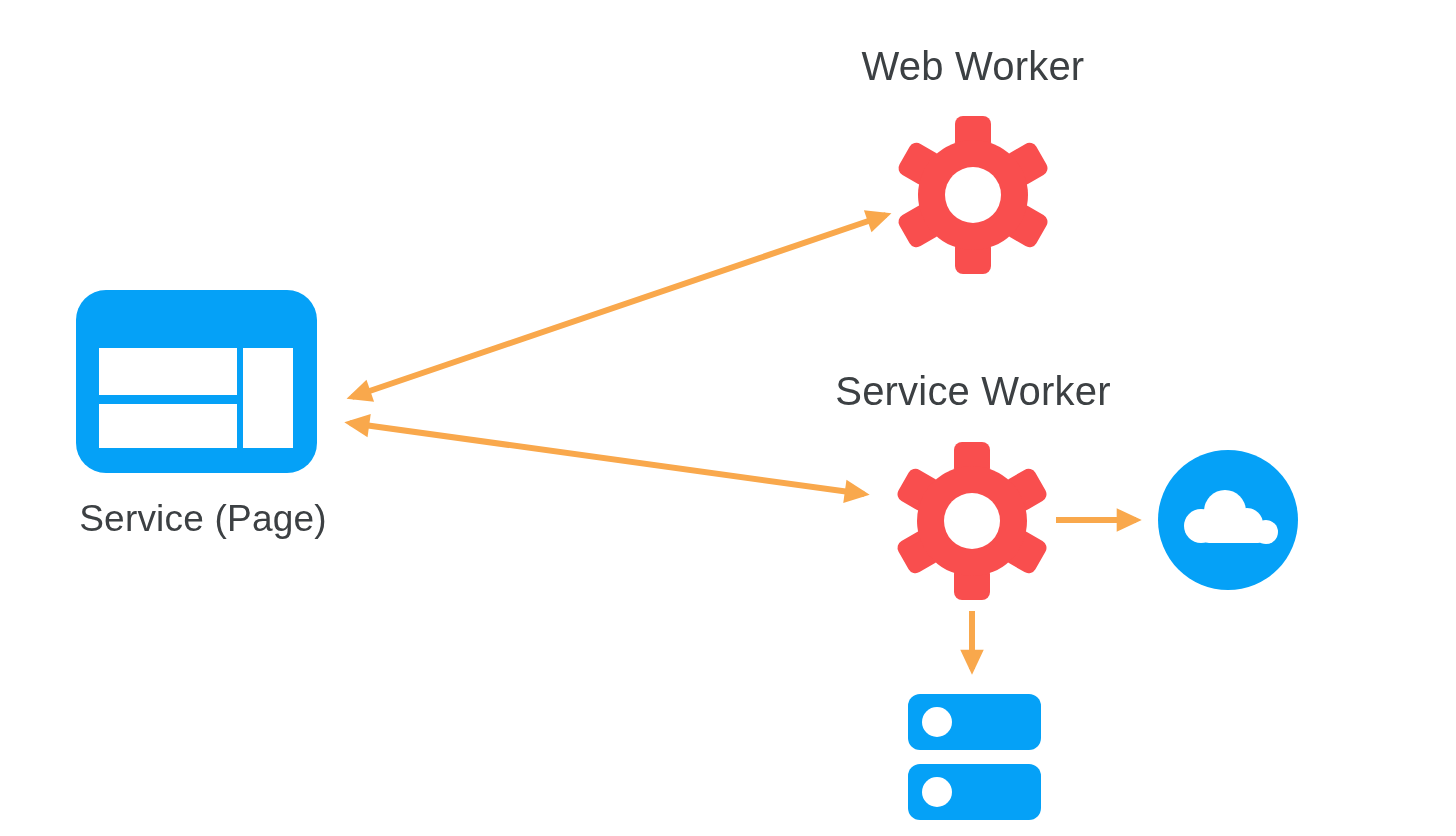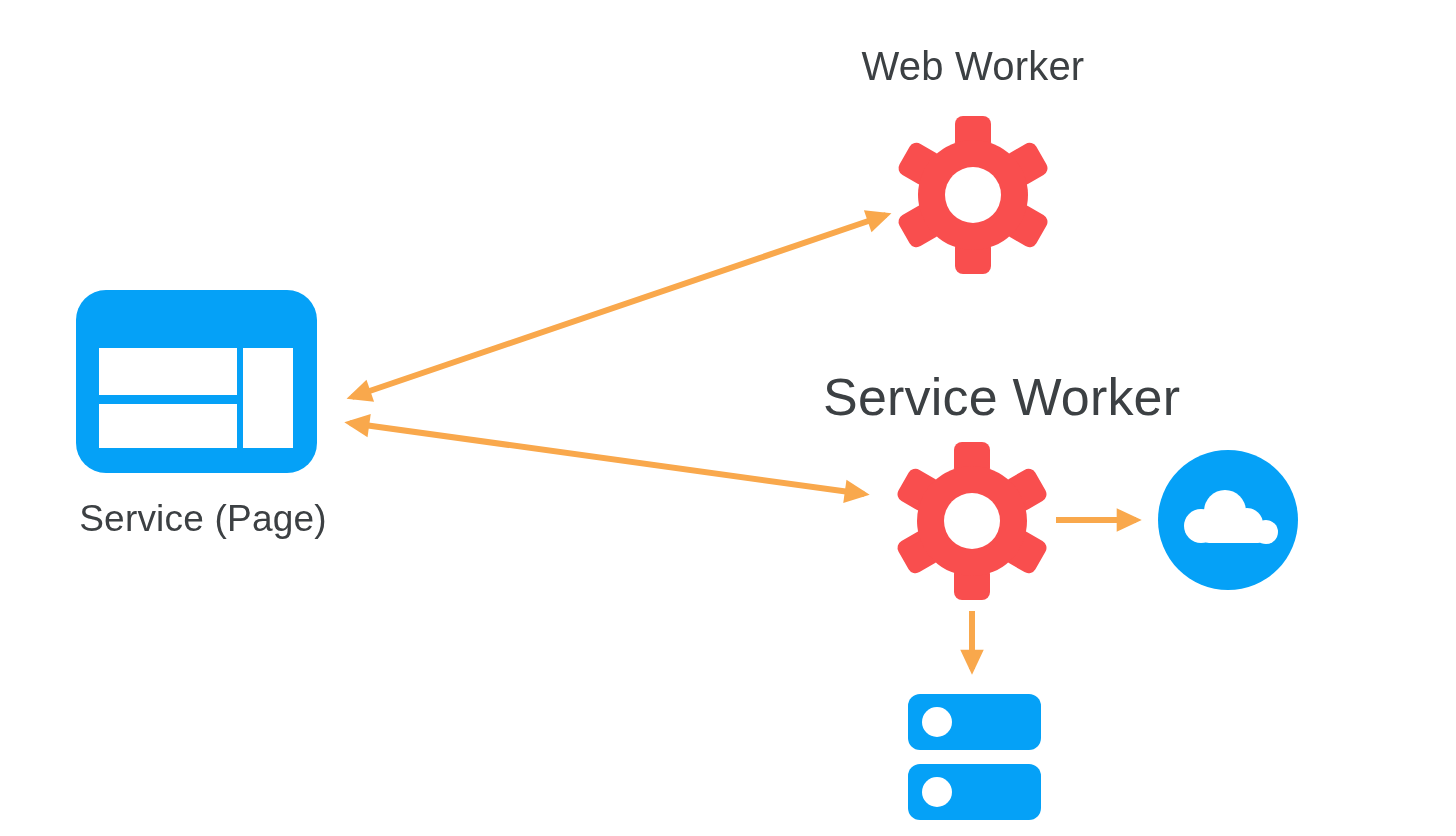--- a/index.html
+++ b/index.html
@@ -37,21 +37,21 @@
   .node-label {
     position: absolute;
     color: var(--color-label, #3C4043);
     font-weight: 500;
     text-align: center;
     line-height: 1;
     letter-spacing: 0.2px;
     white-space: nowrap;
   }
   .label-web-worker     { left: 843px; top: 46px;  width: 260px; font-size: 40px; }
-  .label-service-worker { left: 823px; top: 371px; width: 300px; font-size: 52px; }
+  .label-service-worker { left: 823px; top: 371px; width: 300px; font-size: 40px; }
   .label-window         { left: 53px;  top: 500px; width: 300px; font-size: 37px; }
 
   
   .window-icon {
     position: absolute;
     left: 76px; top: 290px;
     width: 241px; height: 183px;
     background: var(--color-blue, #05A1F7);
     border-radius: 30px;
   }

